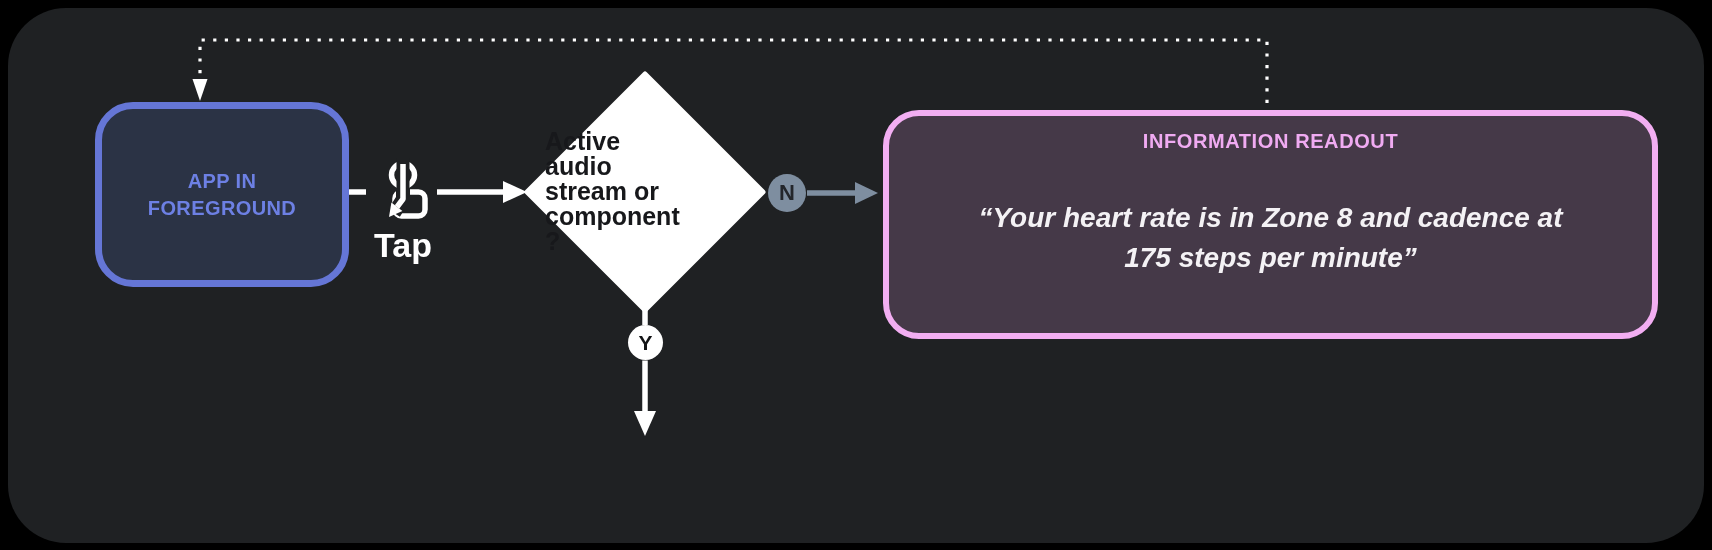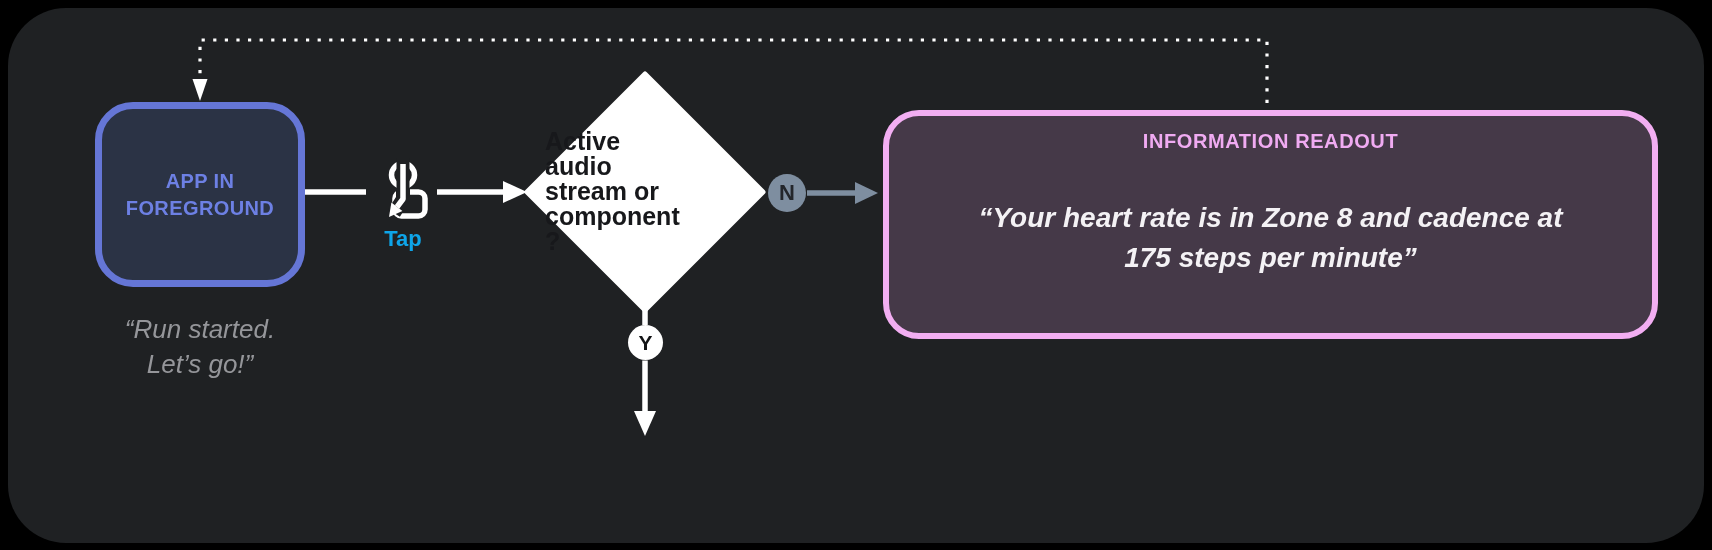--- a/index.html
+++ b/index.html
@@ -1,32 +1,32 @@
 <!DOCTYPE html>
 <html><head>
 <meta charset="utf-8">
 <style>
   html,body{margin:0;padding:0;background:#000;}
   body{font-family:"Liberation Sans",sans-serif;}
   .stage{position:relative;width:1712px;height:550px;background:#000;overflow:hidden;}
   .panel{position:absolute;left:8px;top:8px;width:1696px;height:535px;background:#1F2123;border-radius:58px;}
   .layer{position:absolute;left:0;top:0;width:1712px;height:550px;pointer-events:none;}
 
-  .app-box{position:absolute;left:95px;top:102px;width:210px;height:185px;background:#2B3345;
+  .app-box{position:absolute;left:95px;top:102px;width:254px;height:185px;background:#2B3345;
            border:7px solid #6576D6;border-radius:38px;box-sizing:border-box;
            display:flex;align-items:center;justify-content:center;}
   .app-box .label{color:#6D80E4;font-size:20px;font-weight:bold;letter-spacing:.4px;
                   text-align:center;line-height:27px;white-space:pre-line;}
 
   .caption{position:absolute;left:70px;top:312px;width:260px;text-align:center;
            color:#95969A;font-size:26px;font-style:italic;line-height:35px;white-space:pre-line;}
 
   .tap-icon{position:absolute;left:376px;top:158px;width:54px;height:64px;}
   .tap-label{position:absolute;left:363px;top:226px;width:80px;text-align:center;
-             color:#0ea5e9;font-size:22px;font-weight:600;}
+             color:#ffffff;font-size:34px;font-weight:600;}
 
   .decision-text{position:absolute;left:545px;top:129px;width:200px;text-align:left;
                  color:#17181B;font-size:25px;font-weight:bold;line-height:25px;white-space:pre-line;}
 
   .badge{position:absolute;border-radius:50%;display:flex;align-items:center;justify-content:center;
          font-weight:800;}
   .badge-n{left:768px;top:174px;width:38px;height:38px;background:#7E8EA0;color:#23262B;font-size:22px;}
   .badge-y{left:628px;top:325px;width:35px;height:35px;background:#FFF;color:#131416;font-size:21px;}
 
   .readout{position:absolute;left:883px;top:110px;width:775px;height:229px;background:#453948;
@@ -64,22 +64,20 @@
 
     <path d="M645 310 V325" stroke="#FFFFFF" stroke-width="5.5"></path>
     <path d="M645 360.5 V411" stroke="#FFFFFF" stroke-width="5.5"></path>
     <polygon points="634,411 656,411 645,436" fill="#FFFFFF"></polygon>
   </svg>
 
   <div class="app-box">
     <div class="label">APP IN
 FOREGROUND</div>
   </div>
-  <div class="caption">“Run started.
-Let’s go!”</div>
 
   <svg class="tap-icon" viewBox="0 0 54 62">
     <rect x="19" y="33" width="30" height="24" rx="6.5" fill="none" stroke="#FFFFFF" stroke-width="5.5"></rect>
     <path d="M27 4 L27 40 L18 54" fill="none" stroke="#1F2123" stroke-width="14"></path>
     <circle cx="27" cy="16" r="11.5" fill="none" stroke="#FFFFFF" stroke-width="5.5"></circle>
     <path d="M27 -2 V38" fill="none" stroke="#1F2123" stroke-width="13"></path>
     <path d="M27 5 L27 40 L21 48" fill="none" stroke="#FFFFFF" stroke-width="5.5" stroke-linejoin="round"></path>
     <polygon points="13,58 26.4,52.1 15.4,43.5" fill="#FFFFFF"></polygon>
   </svg>
   <div class="tap-label">Tap</div>

